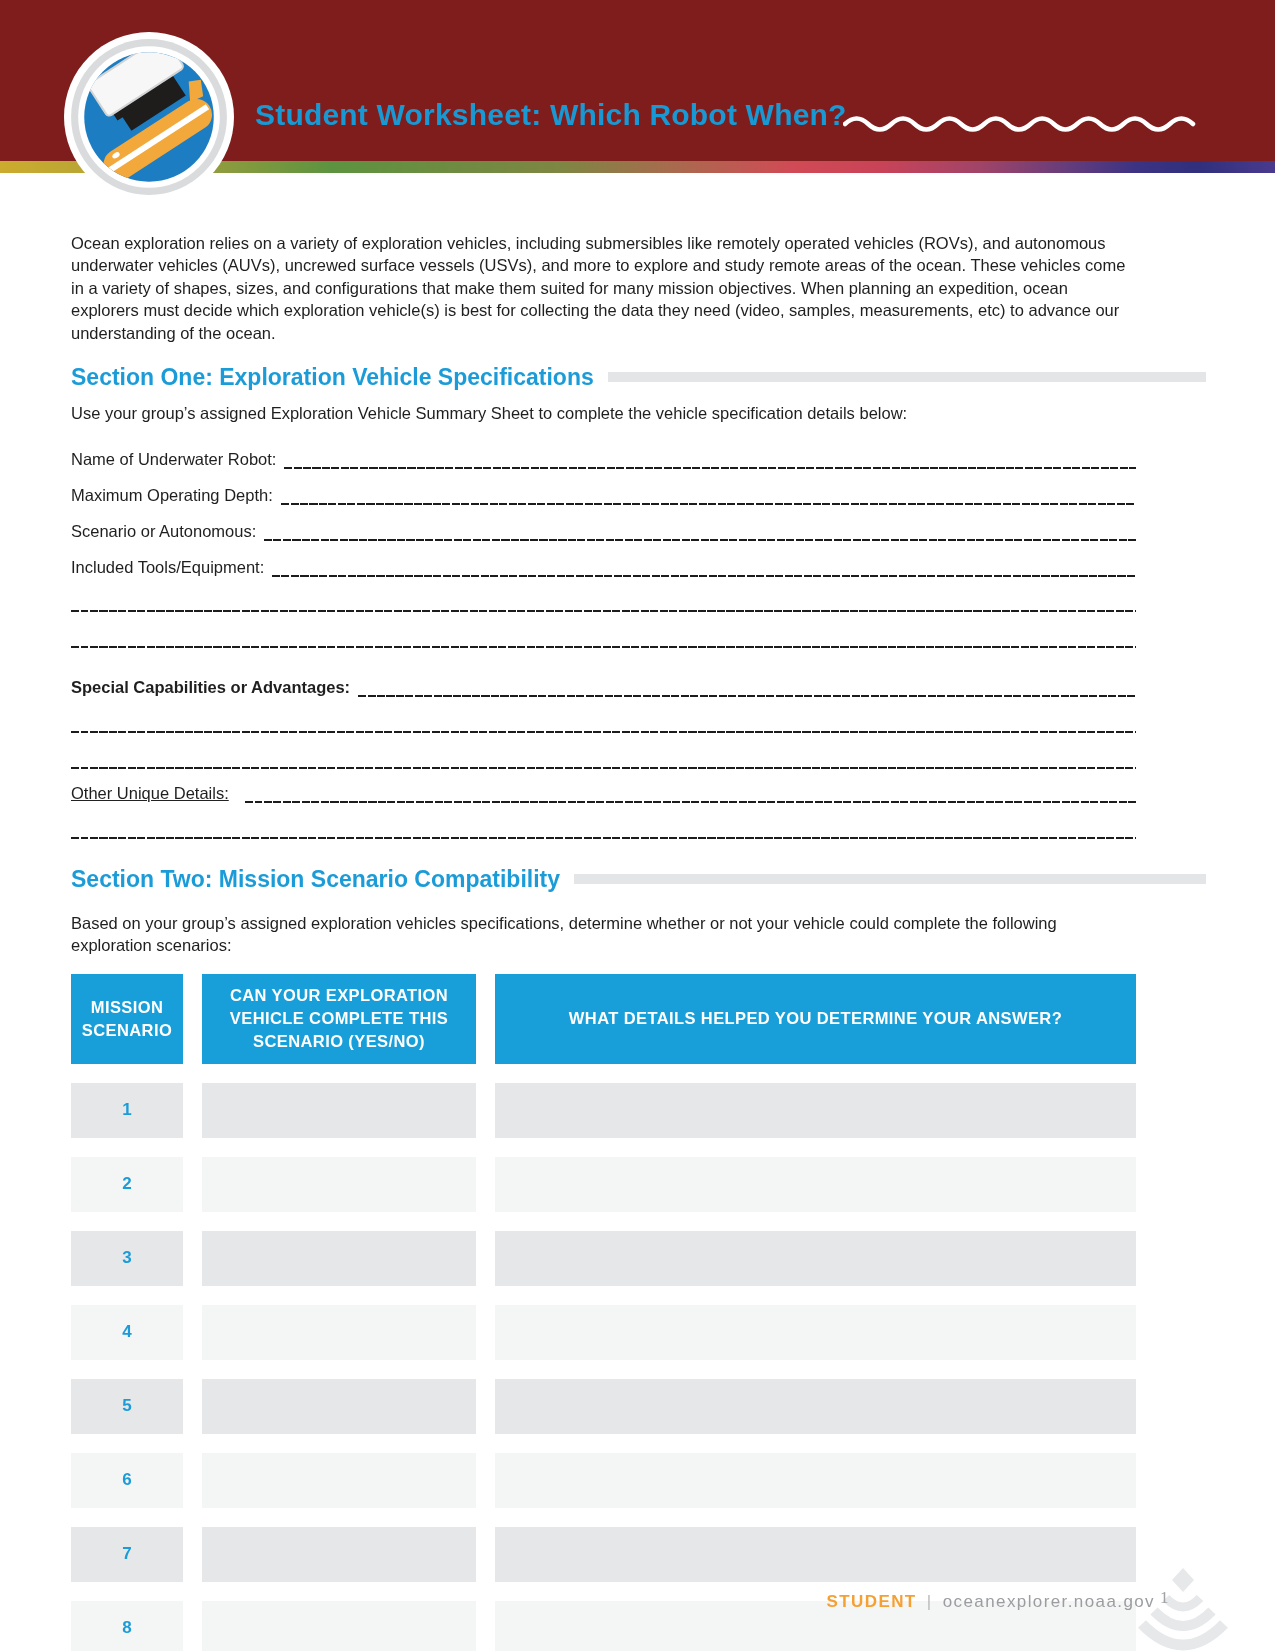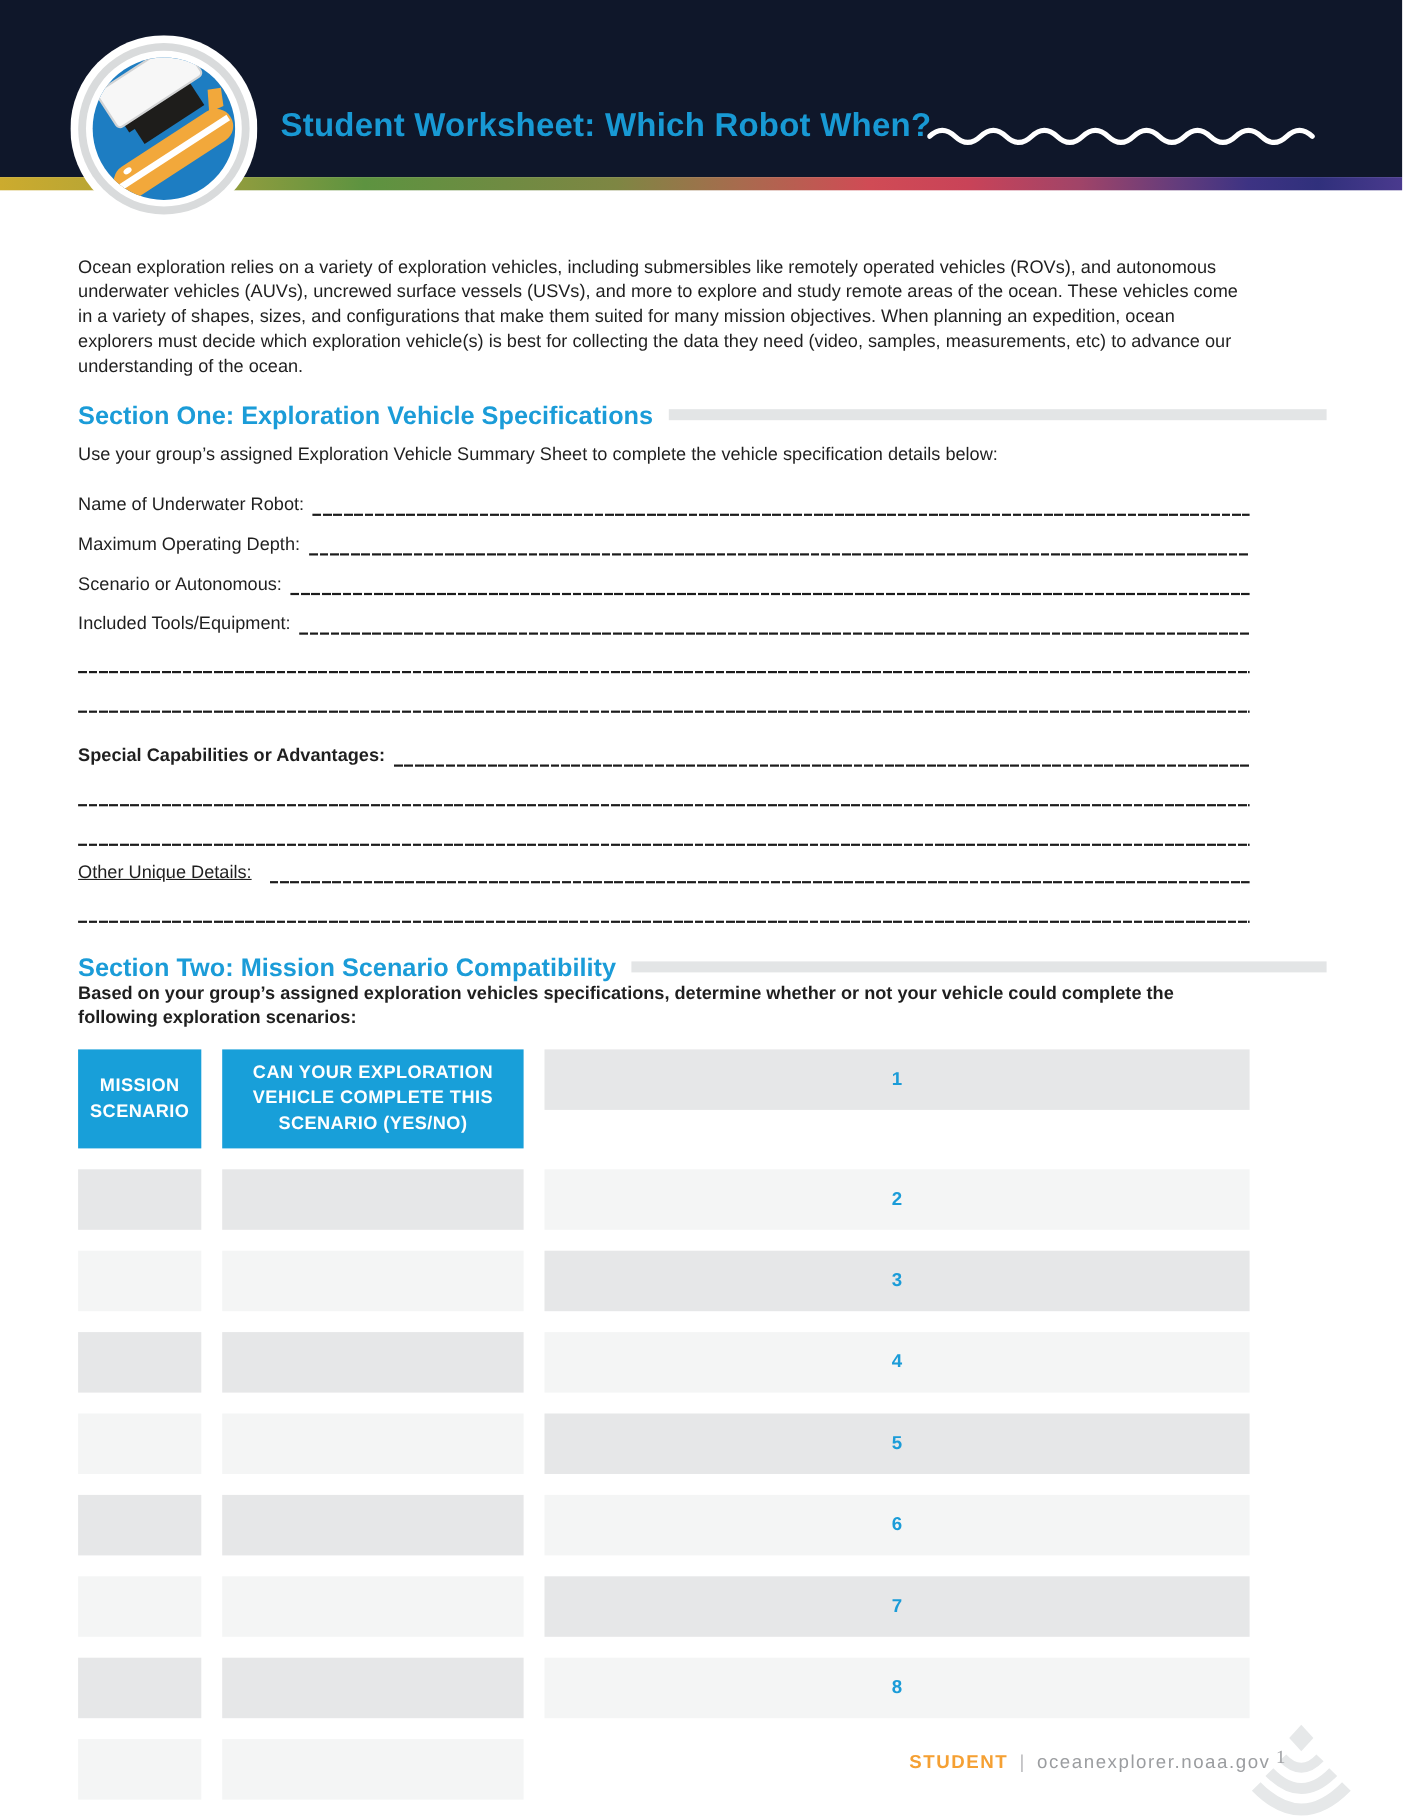--- a/index.html
+++ b/index.html
@@ -1,21 +1,21 @@
 <!DOCTYPE html>
 <html><head>
 <meta charset="utf-8">
 <style>
   html,body{margin:0;padding:0;background:#ffffff;}
   .page{
     position:relative;width:1275px;height:1651px;background:#ffffff;
     font-family:"Liberation Sans",sans-serif;color:#222222;overflow:hidden;
   }
   
-  .header{position:absolute;left:0;top:0;width:1275px;height:161px;background:#0f172a;}
+  .header{position:absolute;left:0;top:0;width:1275px;height:161px;background:#7f1d1d;}
   .rainbow-bar{
     position:absolute;left:0;top:161px;width:1275px;height:12px;
     background:linear-gradient(to right,
       #ccab2e 0%, #b3a436 9%, #8f9c3e 17%, #5d9340 26%, #6f8b42 36%,
       #7e8643 44%, #a96a4e 53%, #d04b55 62%, #c94358 69%, #a04468 77%,
       #633c7c 84%, #3d3383 89%, #30307c 94%, #4a3a8e 100%);
   }
   .page-title{
     position:absolute;left:255px;top:98px;font-size:30px;font-weight:bold;
     color:#1899d4;letter-spacing:.2px;white-space:nowrap;
@@ -141,25 +141,26 @@
     <div class="field-row" style="margin-top:8px;text-decoration:underline;">
       <span class="lbl" style="padding-right:16px;">Other Unique Details:</span>
       <div class="write-line"></div>
     </div>
     <div class="full-line" style="margin-top:34px;"></div>
 
     <div class="section-head" style="margin-top:26px;">
       <h2>Section Two: Mission Scenario Compatibility</h2>
       <div class="section-rule"></div>
     </div>
-    <p class="instructions" style="margin-top:0;font-weight:bold;">Based on your group’s assigned exploration vehicles specifications, determine whether or not your vehicle could complete the following exploration scenarios:</p>
+    <p class="instructions" style="margin-top:20px;">Based on your group’s assigned exploration vehicles specifications, determine whether or not your vehicle could complete the following exploration scenarios:</p>
 
     <div class="scenario-table">
       <div class="th">MISSION SCENARIO</div>
       <div class="th">CAN YOUR EXPLORATION VEHICLE COMPLETE THIS SCENARIO (YES/NO)</div>
+      <div class="th">WHAT DETAILS HELPED YOU DETERMINE YOUR ANSWER?</div>
 
       <div class="cell row-odd num-cell">1</div>
       <div class="cell row-odd"></div>
       <div class="cell row-odd"></div>
 
       <div class="cell row-even num-cell">2</div>
       <div class="cell row-even"></div>
       <div class="cell row-even"></div>
 
       <div class="cell row-odd num-cell">3</div>

